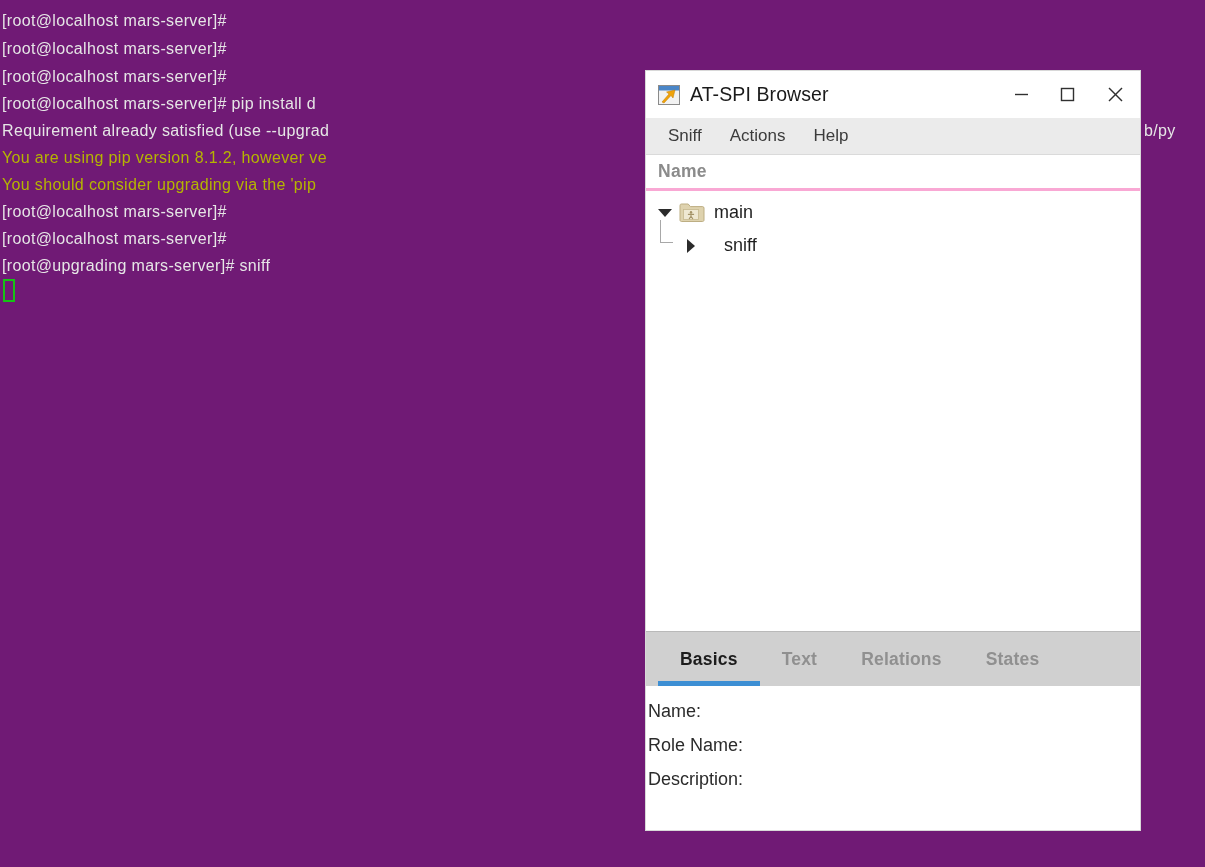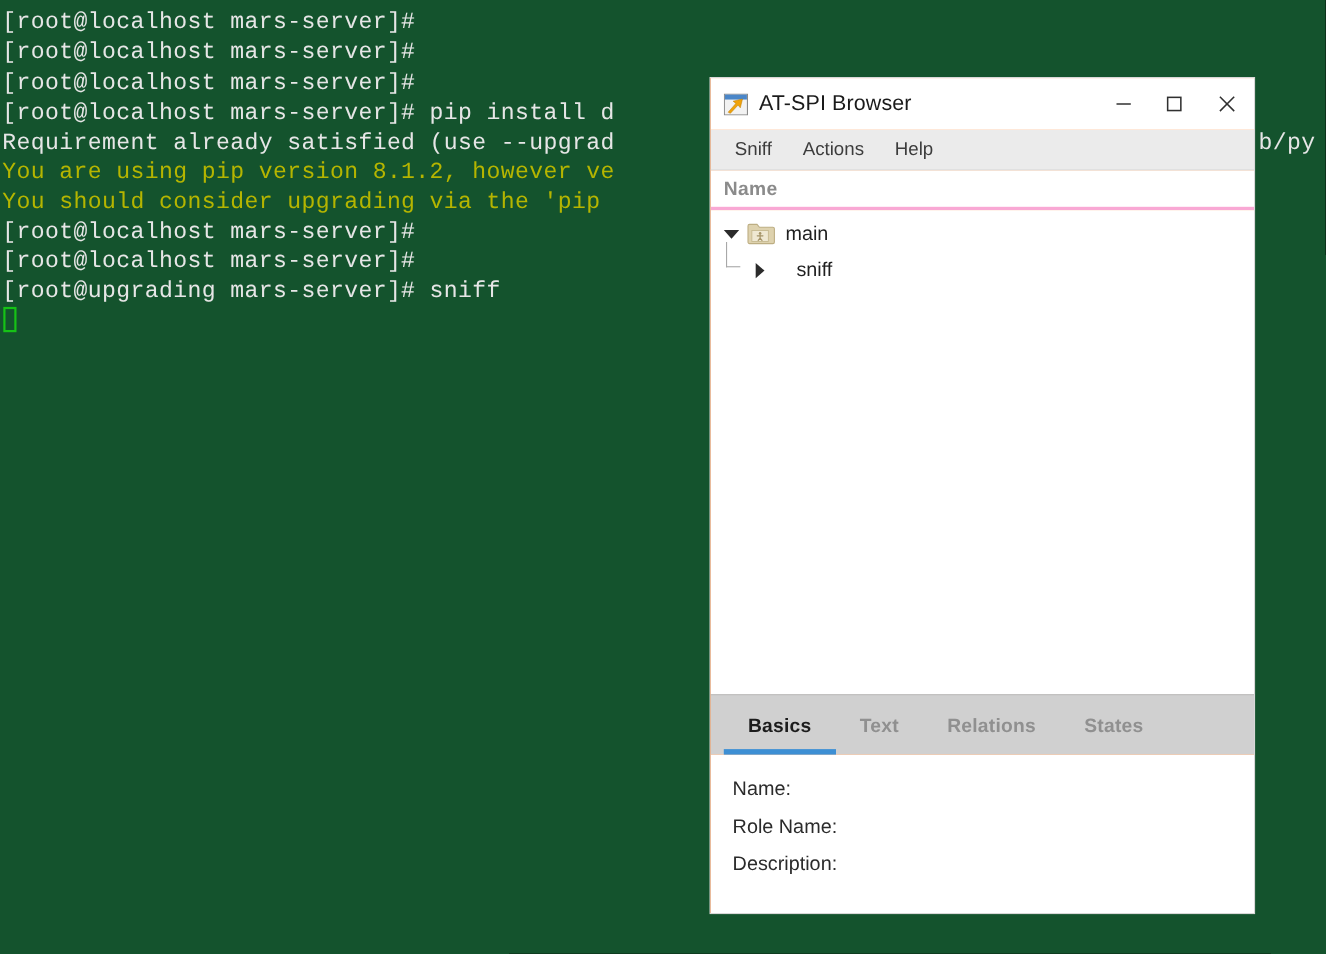--- a/index.html
+++ b/index.html
@@ -13,23 +13,23 @@
     position: relative;
     overflow: hidden;
     font-family: "Liberation Sans", sans-serif;
   }
 
   
   #terminal {
     position: absolute;
     left: 0; top: 0;
     width: 1205px; height: 867px;
-    background: #14532d;
-    font-family: Liberation Mono, monospace;
-    font-size: 21px;
+    background: #701a75;
+    font-family: Liberation Sans, sans-serif;
+    font-size: 16px;
     line-height: 26.3px;
     white-space: pre;
     overflow: hidden;
   }
   #terminal .tline {
     position: absolute;
     left: 2px;
     white-space: pre;
     letter-spacing: 0.35px;
   }
@@ -227,22 +227,22 @@
   
   #detail-panel {
     height: 136px;
     min-height: 136px;
     background: #ffffff;
     padding: 8px 0 0 0;
   }
   .detail-row {
     height: 34px;
     display: flex;
-    align-items: flex-end;
-    padding-left: 20px;
+    align-items: center;
+    padding-left: 2px;
   }
   .detail-label {
     font-size: 18px;
     color: #2b2b2b;
   }
   .detail-value {
     font-size: 18px;
     color: #2b2b2b;
     margin-left: 6px;
   }

